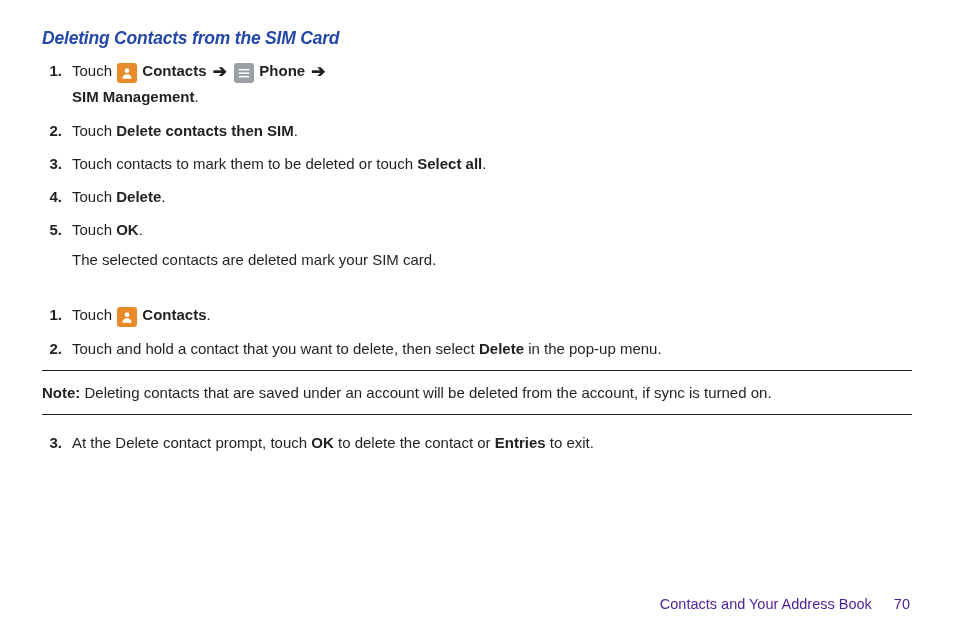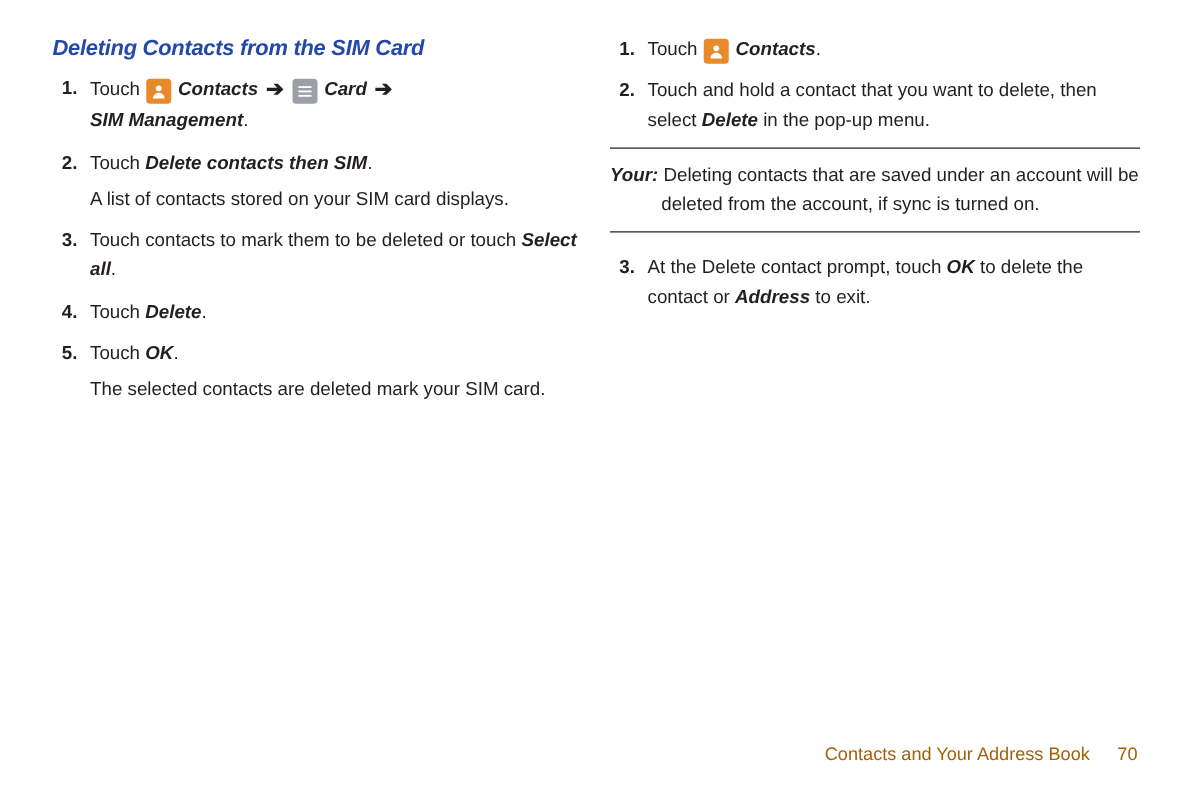--- a/index.html
+++ b/index.html
@@ -9,20 +9,21 @@
       background: #fff;
       font-family: Arial, Helvetica, sans-serif;
       font-size: 15px;
       color: #231f20;
       position: relative;
     }
     .page {
       display: flex;
       padding: 28px 42px 0 42px;
       gap: 22px;
+      flex-direction: column;
     }
     .col { flex: 1; }
     .heading {
       color: #2448a8;
       font-weight: bold;
       font-style: italic;
       font-size: 17.5px;
       margin-bottom: 10px;
       letter-spacing: -0.2px;
     }
@@ -36,21 +37,21 @@
       font-weight: bold;
       min-width: 30px;
       text-align: right;
       padding-right: 10px;
     }
     .body-text { flex: 1; }
     .sub {
       margin-top: 6px;
       display: block;
     }
-    .b { font-weight: bold; font-style: italic; }
+    .b { font-weight: bold; }
     .icon-box {
       display: inline-flex;
       align-items: center;
       justify-content: center;
       width: 20px;
       height: 20px;
       border-radius: 3px;
       vertical-align: -4px;
       margin: 0 1px;
     }
@@ -67,21 +68,21 @@
       padding: 10px 0 10px 0;
       margin: 10px 0 16px 0;
       line-height: 1.55;
     }
     .note-body { padding-left: 41px; display: block; text-indent: -41px; }
     .footer {
       position: absolute;
       bottom: 24px;
       right: 44px;
       font-size: 14.5px;
-      color: #a16207;
+      color: #4c1d95;
     }
     .page-num { margin-left: 18px; }
     .after-note-step { margin-top: 4px; }
     svg { display: block; }
   </style>
 </head>
 <body>
 
 <div class="page">
   <div class="col">
@@ -96,30 +97,29 @@
                 <circle cx="12" cy="8" r="4" fill="#fff"></circle>
                 <path d="M4 22c0-4.4 3.6-8 8-8s8 3.6 8 8" fill="#fff"></path>
               </svg>
             </span><span class="b"> Contacts </span><span class="arrow">➔</span>
           <span class="icon-box menu-icon-box">
               <svg width="14" height="14" viewBox="0 0 24 24">
                 <rect x="3" y="5" width="18" height="2.5" fill="#fff"></rect>
                 <rect x="3" y="11" width="18" height="2.5" fill="#fff"></rect>
                 <rect x="3" y="17" width="18" height="2.5" fill="#fff"></rect>
               </svg>
-            </span><span class="b"> Card </span><span class="arrow">➔</span><br>
+            </span><span class="b"> Phone </span><span class="arrow">➔</span><br>
           <span class="b">SIM Management</span><span>.</span>
         </span>
       </li>
 
       <li class="step">
         <span class="num">2.</span>
         <span class="body-text">
           <span>Touch </span><span class="b">Delete contacts then SIM</span><span>.</span>
-          <span class="sub">A list of contacts stored on your SIM card displays.</span>
         </span>
       </li>
 
       <li class="step">
         <span class="num">3.</span>
         <span class="body-text">
           <span>Touch contacts to mark them to be deleted or touch </span><span class="b">Select all</span><span>.</span>
         </span>
       </li>
 
@@ -160,29 +160,29 @@
         <span class="num">2.</span>
         <span class="body-text">
           <span>Touch and hold a contact that you want to delete, then select </span><span class="b">Delete</span><span> in the pop-up menu.</span>
         </span>
       </li>
 
     </ol>
 
     <div class="note">
       <span class="note-body">
-        <span class="b">Your:</span><span> Deleting contacts that are saved under an account will be deleted from the account, if sync is turned on.</span>
+        <span class="b">Note:</span><span> Deleting contacts that are saved under an account will be deleted from the account, if sync is turned on.</span>
       </span>
     </div>
 
     <ol>
       <li class="step after-note-step">
         <span class="num">3.</span>
         <span class="body-text">
-          <span>At the Delete contact prompt, touch </span><span class="b">OK</span><span> to delete the contact or </span><span class="b">Address</span><span> to exit.</span>
+          <span>At the Delete contact prompt, touch </span><span class="b">OK</span><span> to delete the contact or </span><span class="b">Entries</span><span> to exit.</span>
         </span>
       </li>
     </ol>
   </div>
 </div>
 
 <div class="footer">
   <span>Contacts and Your Address Book</span>
   <span class="page-num">70</span>
 </div>

